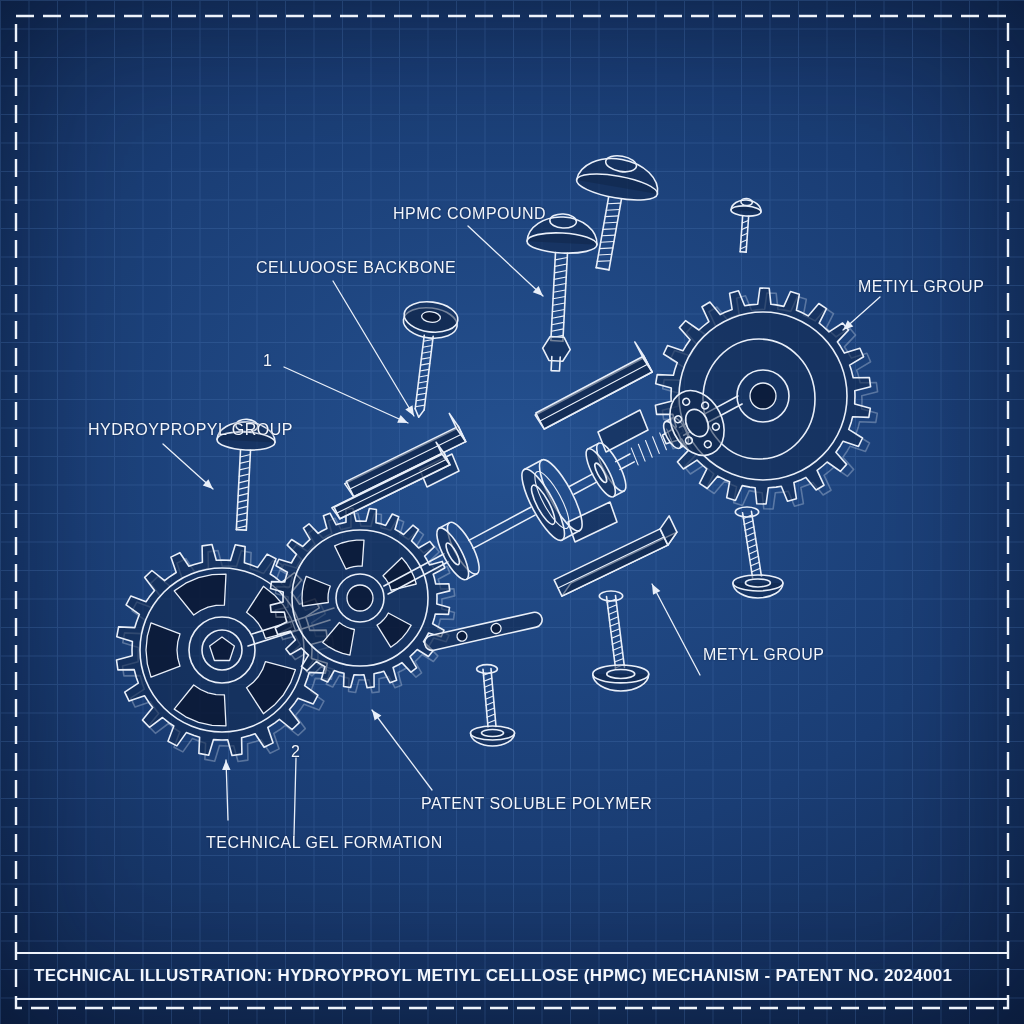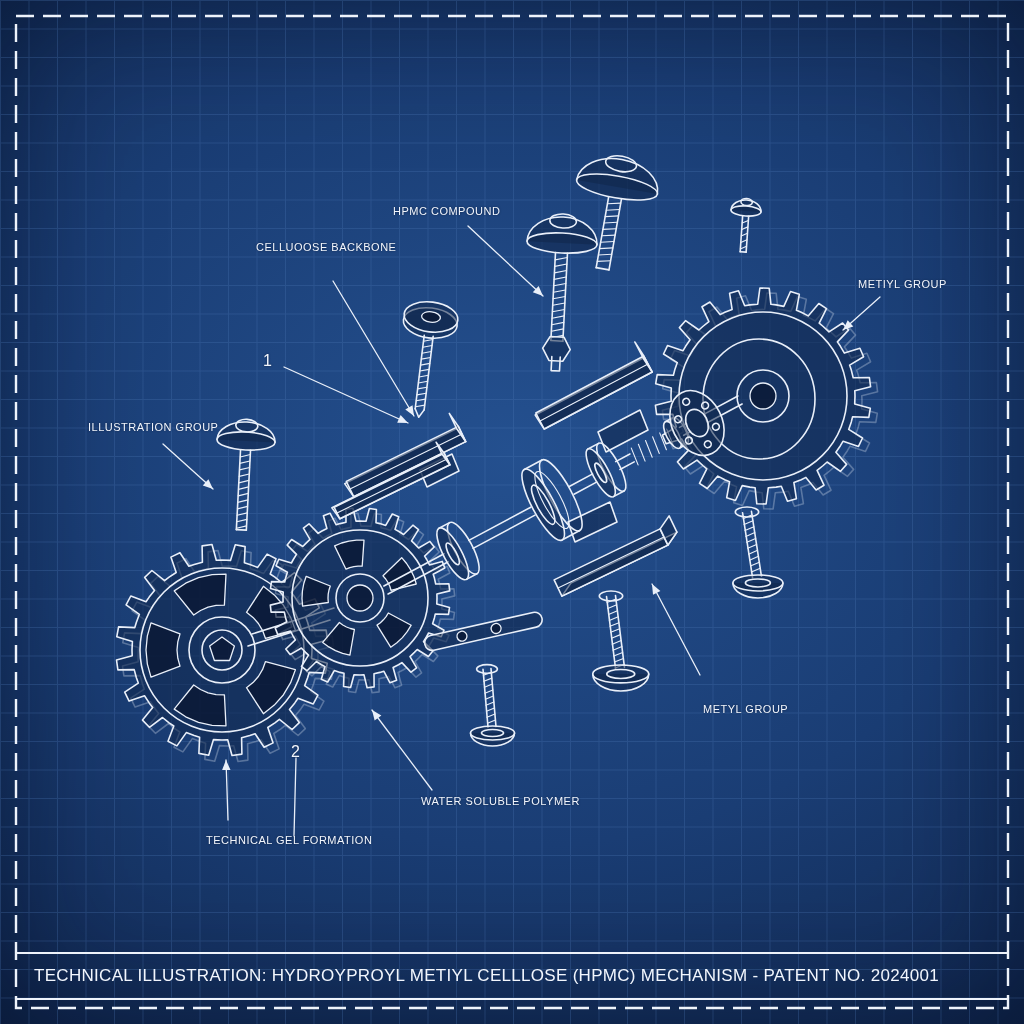--- a/index.html
+++ b/index.html
@@ -26,29 +26,29 @@
   #art{position:absolute;inset:0;}
   #frame{fill:none;stroke:var(--frame);stroke-width:2.4;stroke-dasharray:18 9;}
   .part{stroke:var(--ink);stroke-width:1.6;fill:none;stroke-linecap:round;stroke-linejoin:round;}
   .body{fill:var(--body-fill);}
   .cut{fill:var(--cutout-fill);stroke-width:1.3;}
   .thin{stroke-width:1.1;}
   .ghostline{opacity:.3;}
   .lead{stroke:var(--ink);stroke-width:1.3;fill:none;}
   .arrow{fill:var(--ink);stroke:none;}
   .label{
-    position:absolute;color:var(--label);font-size:11px;letter-spacing:.5px;
+    position:absolute;color:var(--label);font-size:16px;letter-spacing:.5px;
     white-space:nowrap;text-shadow:0 0 2px rgba(10,25,55,.8);
   }
   .callout{font-size:16px;}
   .titlebar{
     position:absolute;left:16px;right:16px;top:952px;height:48px;
     border-top:2px solid var(--frame);border-bottom:2px solid var(--frame);
     display:flex;align-items:center;padding-left:18px;box-sizing:border-box;
-    color:var(--label);font-size:17px;font-weight:400;letter-spacing:.3px;white-space:nowrap;
+    color:var(--label);font-size:17px;font-weight:700;letter-spacing:.3px;white-space:nowrap;
   }
 </style>
 </head>
 <body>
 
 <div class="stage">
 
   <svg id="art" width="1024" height="1024" viewBox="0 0 1024 1024">
     <rect id="frame" x="16" y="16" width="992" height="992"></rect>
     <g id="g-drawing">
@@ -256,25 +256,25 @@
           <path d="M432 790 L372 710" class="lead"></path>
           <path d="M372.0 710.0L381.4 715.5L374.6 720.5Z" class="arrow"></path>
           <path d="M228 820 L226 760" class="lead"></path>
           <path d="M226.0 760.0L230.5 769.9L222.1 770.1Z" class="arrow"></path>
           <path d="M296 758 L294 836" class="lead"></path>
         </g>
       </g>
   </svg>
 
   <div class="label" style="left:393px;top:205px">HPMC COMPOUND</div>
-  <div class="label" style="left:256px;top:241px">CELLUOOSE BACKBONE</div>
+  <div class="label" style="left:256px;top:259px">CELLUOOSE BACKBONE</div>
   <div class="label" style="left:858px;top:278px">METIYL GROUP</div>
-  <div class="label" style="left:88px;top:421px">ILLUSTRATION GROUP</div>
+  <div class="label" style="left:88px;top:421px">HYDROYPROPYL GROUP</div>
   <div class="label callout" style="left:263px;top:352px">1</div>
   <div class="label callout" style="left:291px;top:743px">2</div>
-  <div class="label" style="left:703px;top:703px">METYL GROUP</div>
-  <div class="label" style="left:421px;top:795px">WATER SOLUBLE POLYMER</div>
+  <div class="label" style="left:703px;top:646px">METYL GROUP</div>
+  <div class="label" style="left:421px;top:795px">PATENT SOLUBLE POLYMER</div>
   <div class="label" style="left:206px;top:834px">TECHNICAL GEL FORMATION</div>
 
   <div class="titlebar">
     <span>TECHNICAL ILLUSTRATION: HYDROYPROYL METIYL CELLLOSE (HPMC) MECHANISM - PATENT NO. 2024001</span>
   </div>
 </div>
 
 </body></html>

